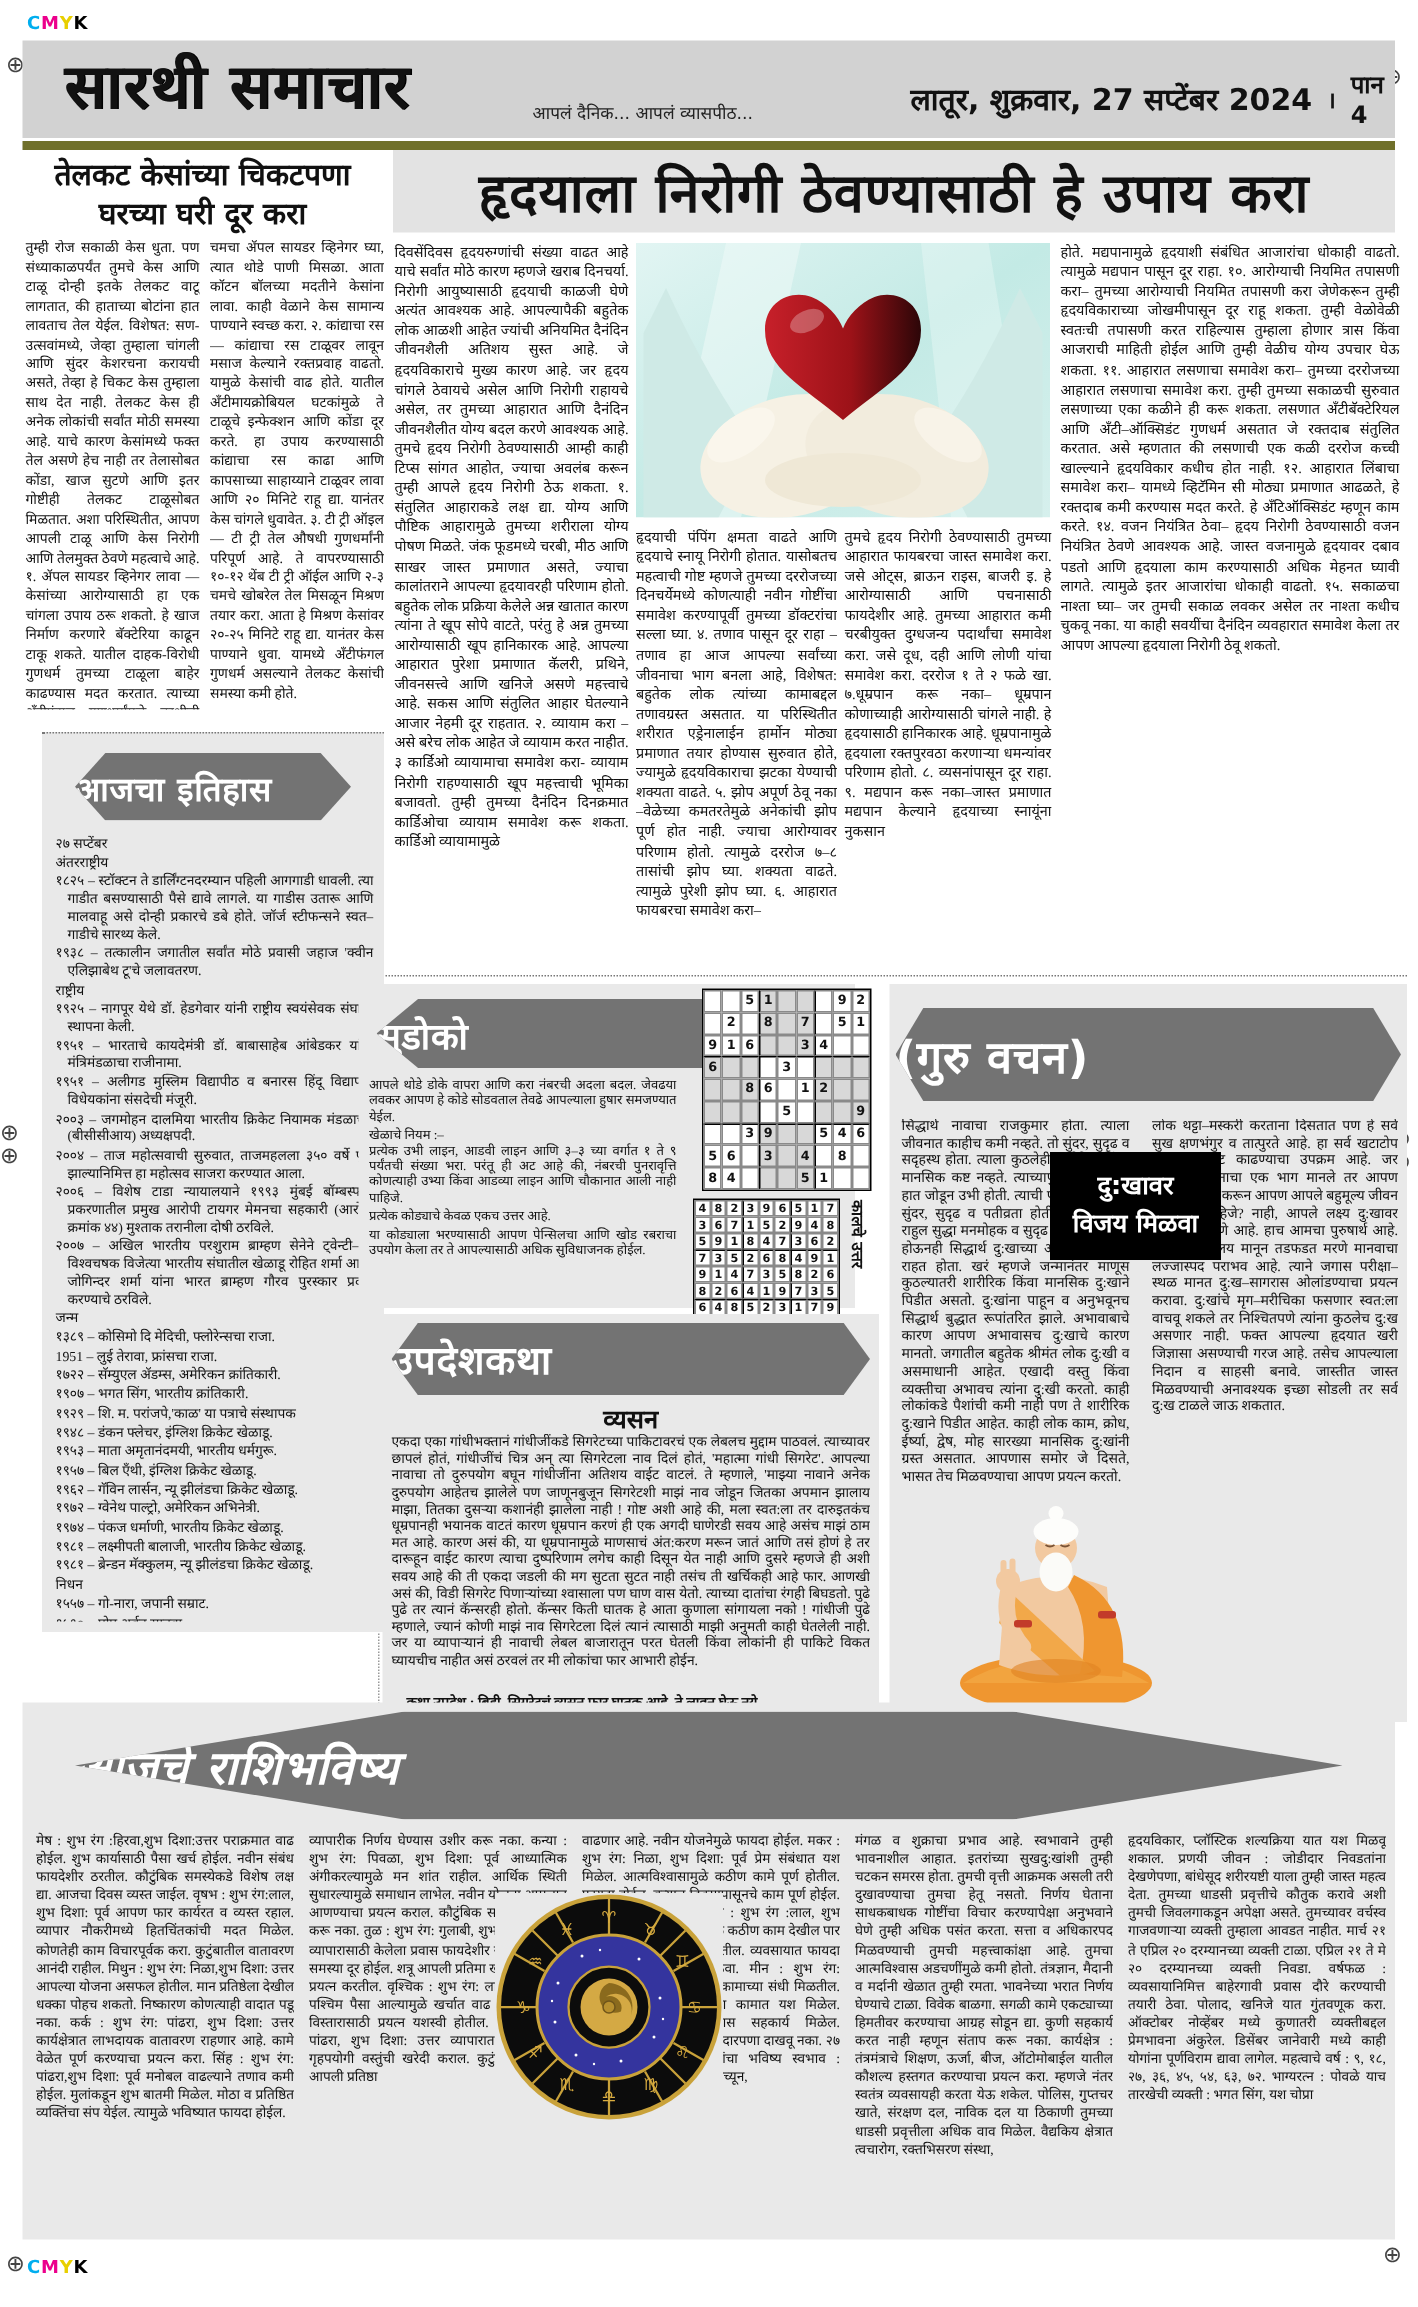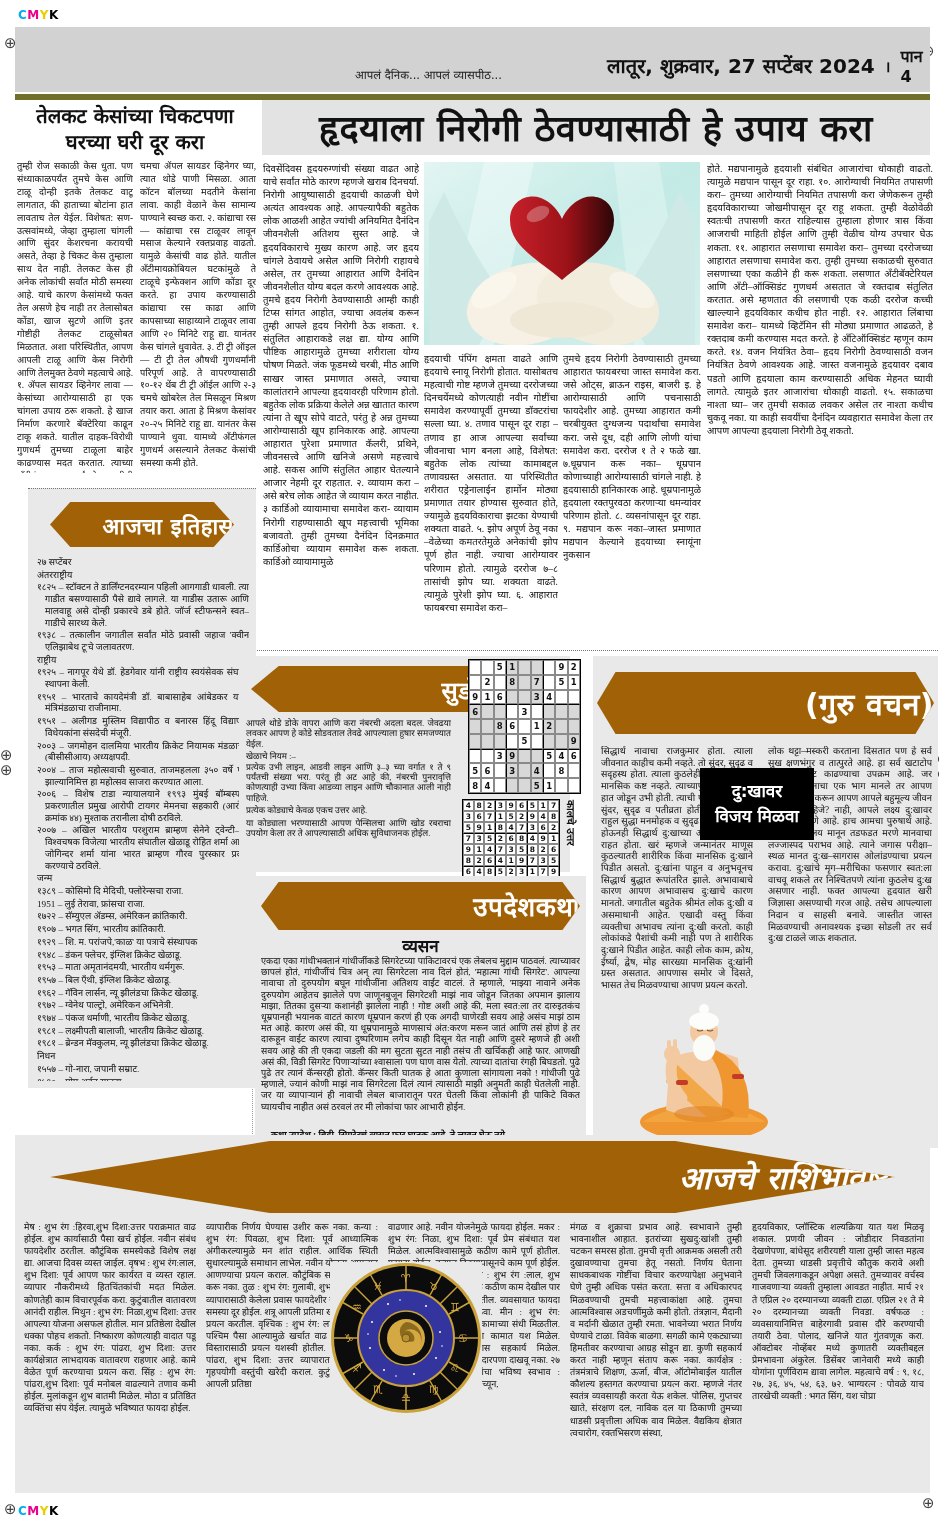--- a/index.html
+++ b/index.html
@@ -2,21 +2,21 @@
 <html><head>
 <meta charset="utf-8">
 <style>
 *{margin:0;padding:0;box-sizing:border-box}
 html,body{background:#fff}
 body{font-family:"Liberation Serif","DejaVu Serif",serif;color:#111}
 #page{position:relative;width:945px;height:1538px;background:#fff;overflow:hidden;margin:0 auto}
 .abs{position:absolute}
 .panel{background:#e9e9e9}
 .just{text-align:justify;overflow:hidden;word-break:break-word}
-.banner{background:#a16207;color:#fff;display:flex;align-items:center;justify-content:flex-end;font-family:"DejaVu Sans",sans-serif;font-weight:bold;letter-spacing:.5px}
+.banner{background:#737373;color:#fff;display:flex;align-items:center;justify-content:flex-start;font-family:"DejaVu Sans",sans-serif;font-weight:bold;letter-spacing:.5px}
 .arrow{clip-path:polygon(0 50%,11% 0,89% 0,100% 50%,89% 100%,11% 100%)}
 .arrow-wide{clip-path:polygon(0 50%,5.5% 0,94.5% 0,100% 50%,94.5% 100%,5.5% 100%)}
 .arrow-xwide{clip-path:polygon(0 50%,26% 0,74% 0,100% 50%,74% 100%,26% 100%)}
 .reg{color:#444;font-size:15px;line-height:1;font-family:"DejaVu Sans",sans-serif}
 .cmyk{font-family:"DejaVu Sans",sans-serif;font-weight:bold;font-size:12px;letter-spacing:.5px}
 .cmyk .c{color:#00aeef}.cmyk .m{color:#ec008c}.cmyk .y{color:#e8cf00}.cmyk .k{color:#000}
 .masthead{background:#d2d2d2}
 .mast-title{font-family:"DejaVu Sans",sans-serif;font-weight:900;font-size:41px;line-height:1;letter-spacing:1px;text-shadow:1px 0 #000}
 .mast-tag{font-family:"DejaVu Sans",sans-serif;font-weight:normal;font-size:11.5px;color:#222}
 .mast-date{font-family:"DejaVu Sans",sans-serif;font-weight:bold;font-size:20px;white-space:nowrap}
@@ -54,20 +54,21 @@
   <div class="abs reg" style="left:4px;top:36px">⊕</div>
   <div class="abs reg" style="left:922px;top:44px">⊕</div>
   <div class="abs reg" style="left:0px;top:748px">⊕</div>
   <div class="abs reg" style="left:0px;top:763px">⊕</div>
   <div class="abs reg" style="left:928px;top:752px">⊕</div>
   <div class="abs reg" style="left:928px;top:767px">⊕</div>
   <div class="abs reg" style="left:4px;top:1502px">⊕</div>
   <div class="abs reg" style="left:922px;top:1496px">⊕</div>
 
   <div class="abs masthead" style="left:15px;top:27px;width:915px;height:65px">
+    <div class="abs mast-title" style="left:28px;top:11px">सारथी समाचार</div>
     <div class="abs mast-tag" style="left:340px;top:40px">आपलं दैनिक... आपलं व्यासपीठ...</div>
     <div class="abs" style="left:592px;top:18px;display:flex;align-items:center;gap:10px">
       <span class="mast-date">लातूर, शुक्रवार, 27 सप्टेंबर  2024</span>
       <span class="mast-date" style="font-size:15px">।</span>
       <span class="mast-page">पान 4</span>
     </div>
   </div>
   <div class="abs rule-olive" style="left:15px;top:94px;width:915px;height:6px"></div>
 
   <div class="abs h-small" style="left:15px;top:103px;width:240px">

